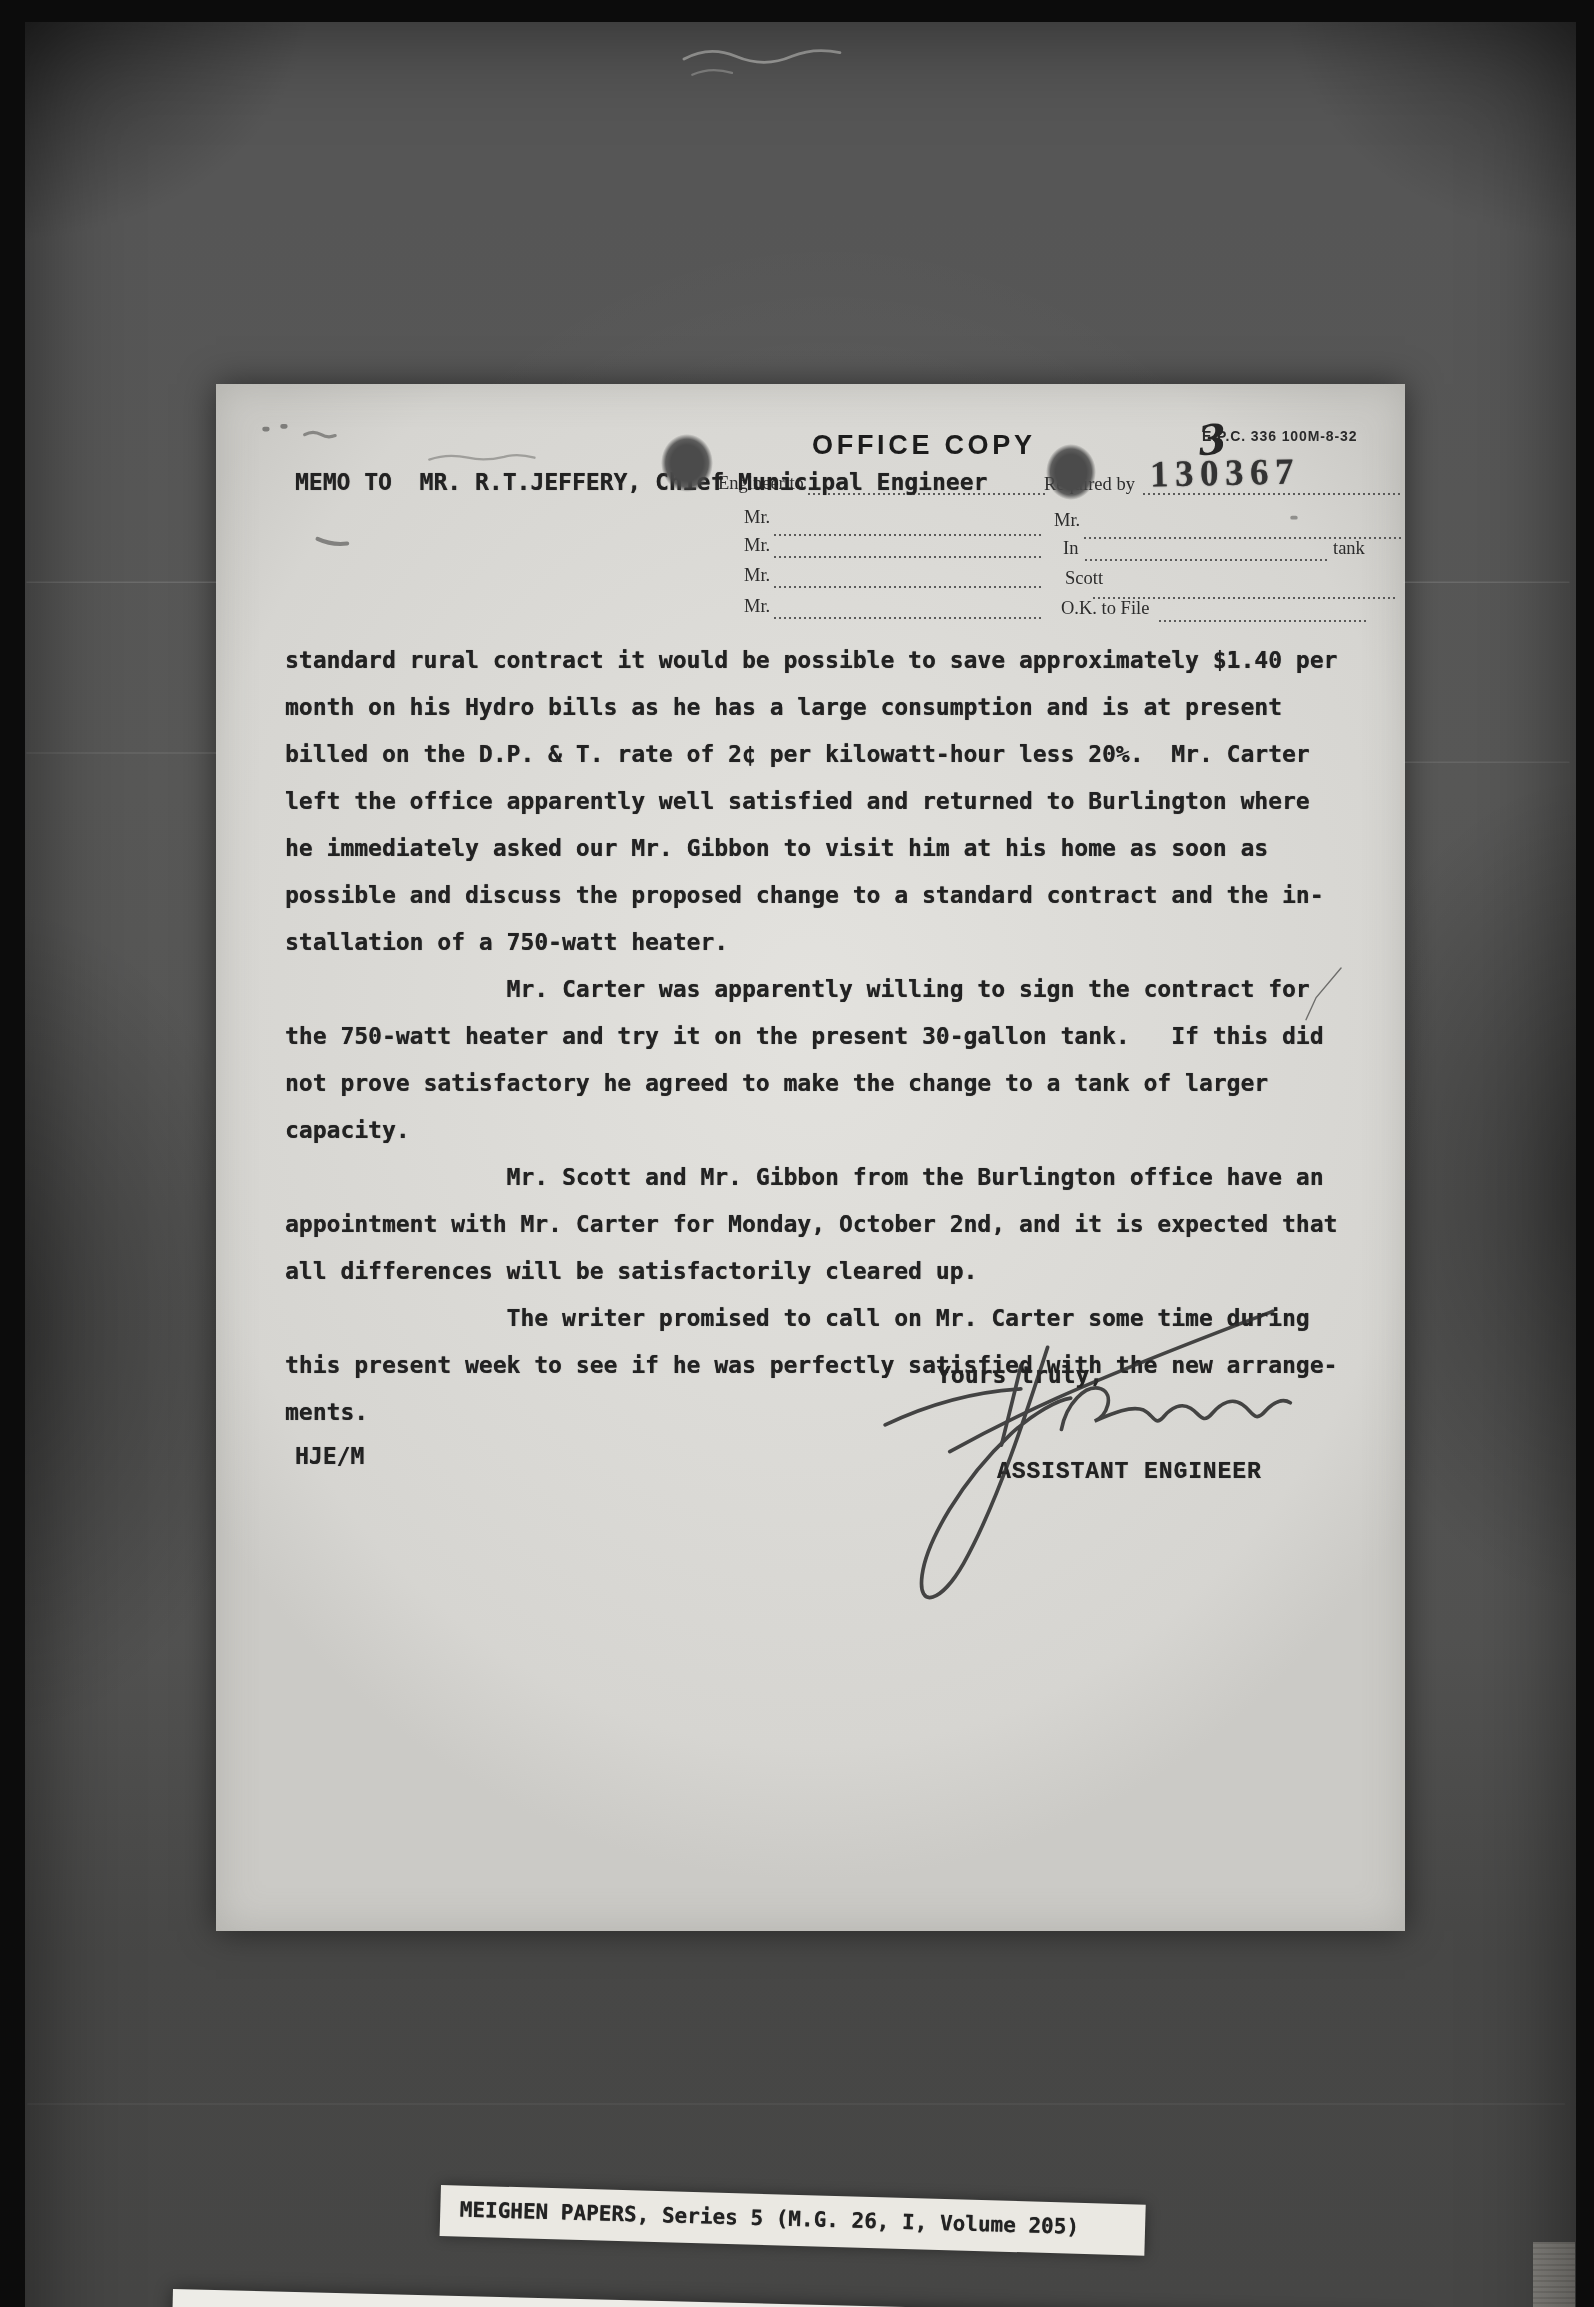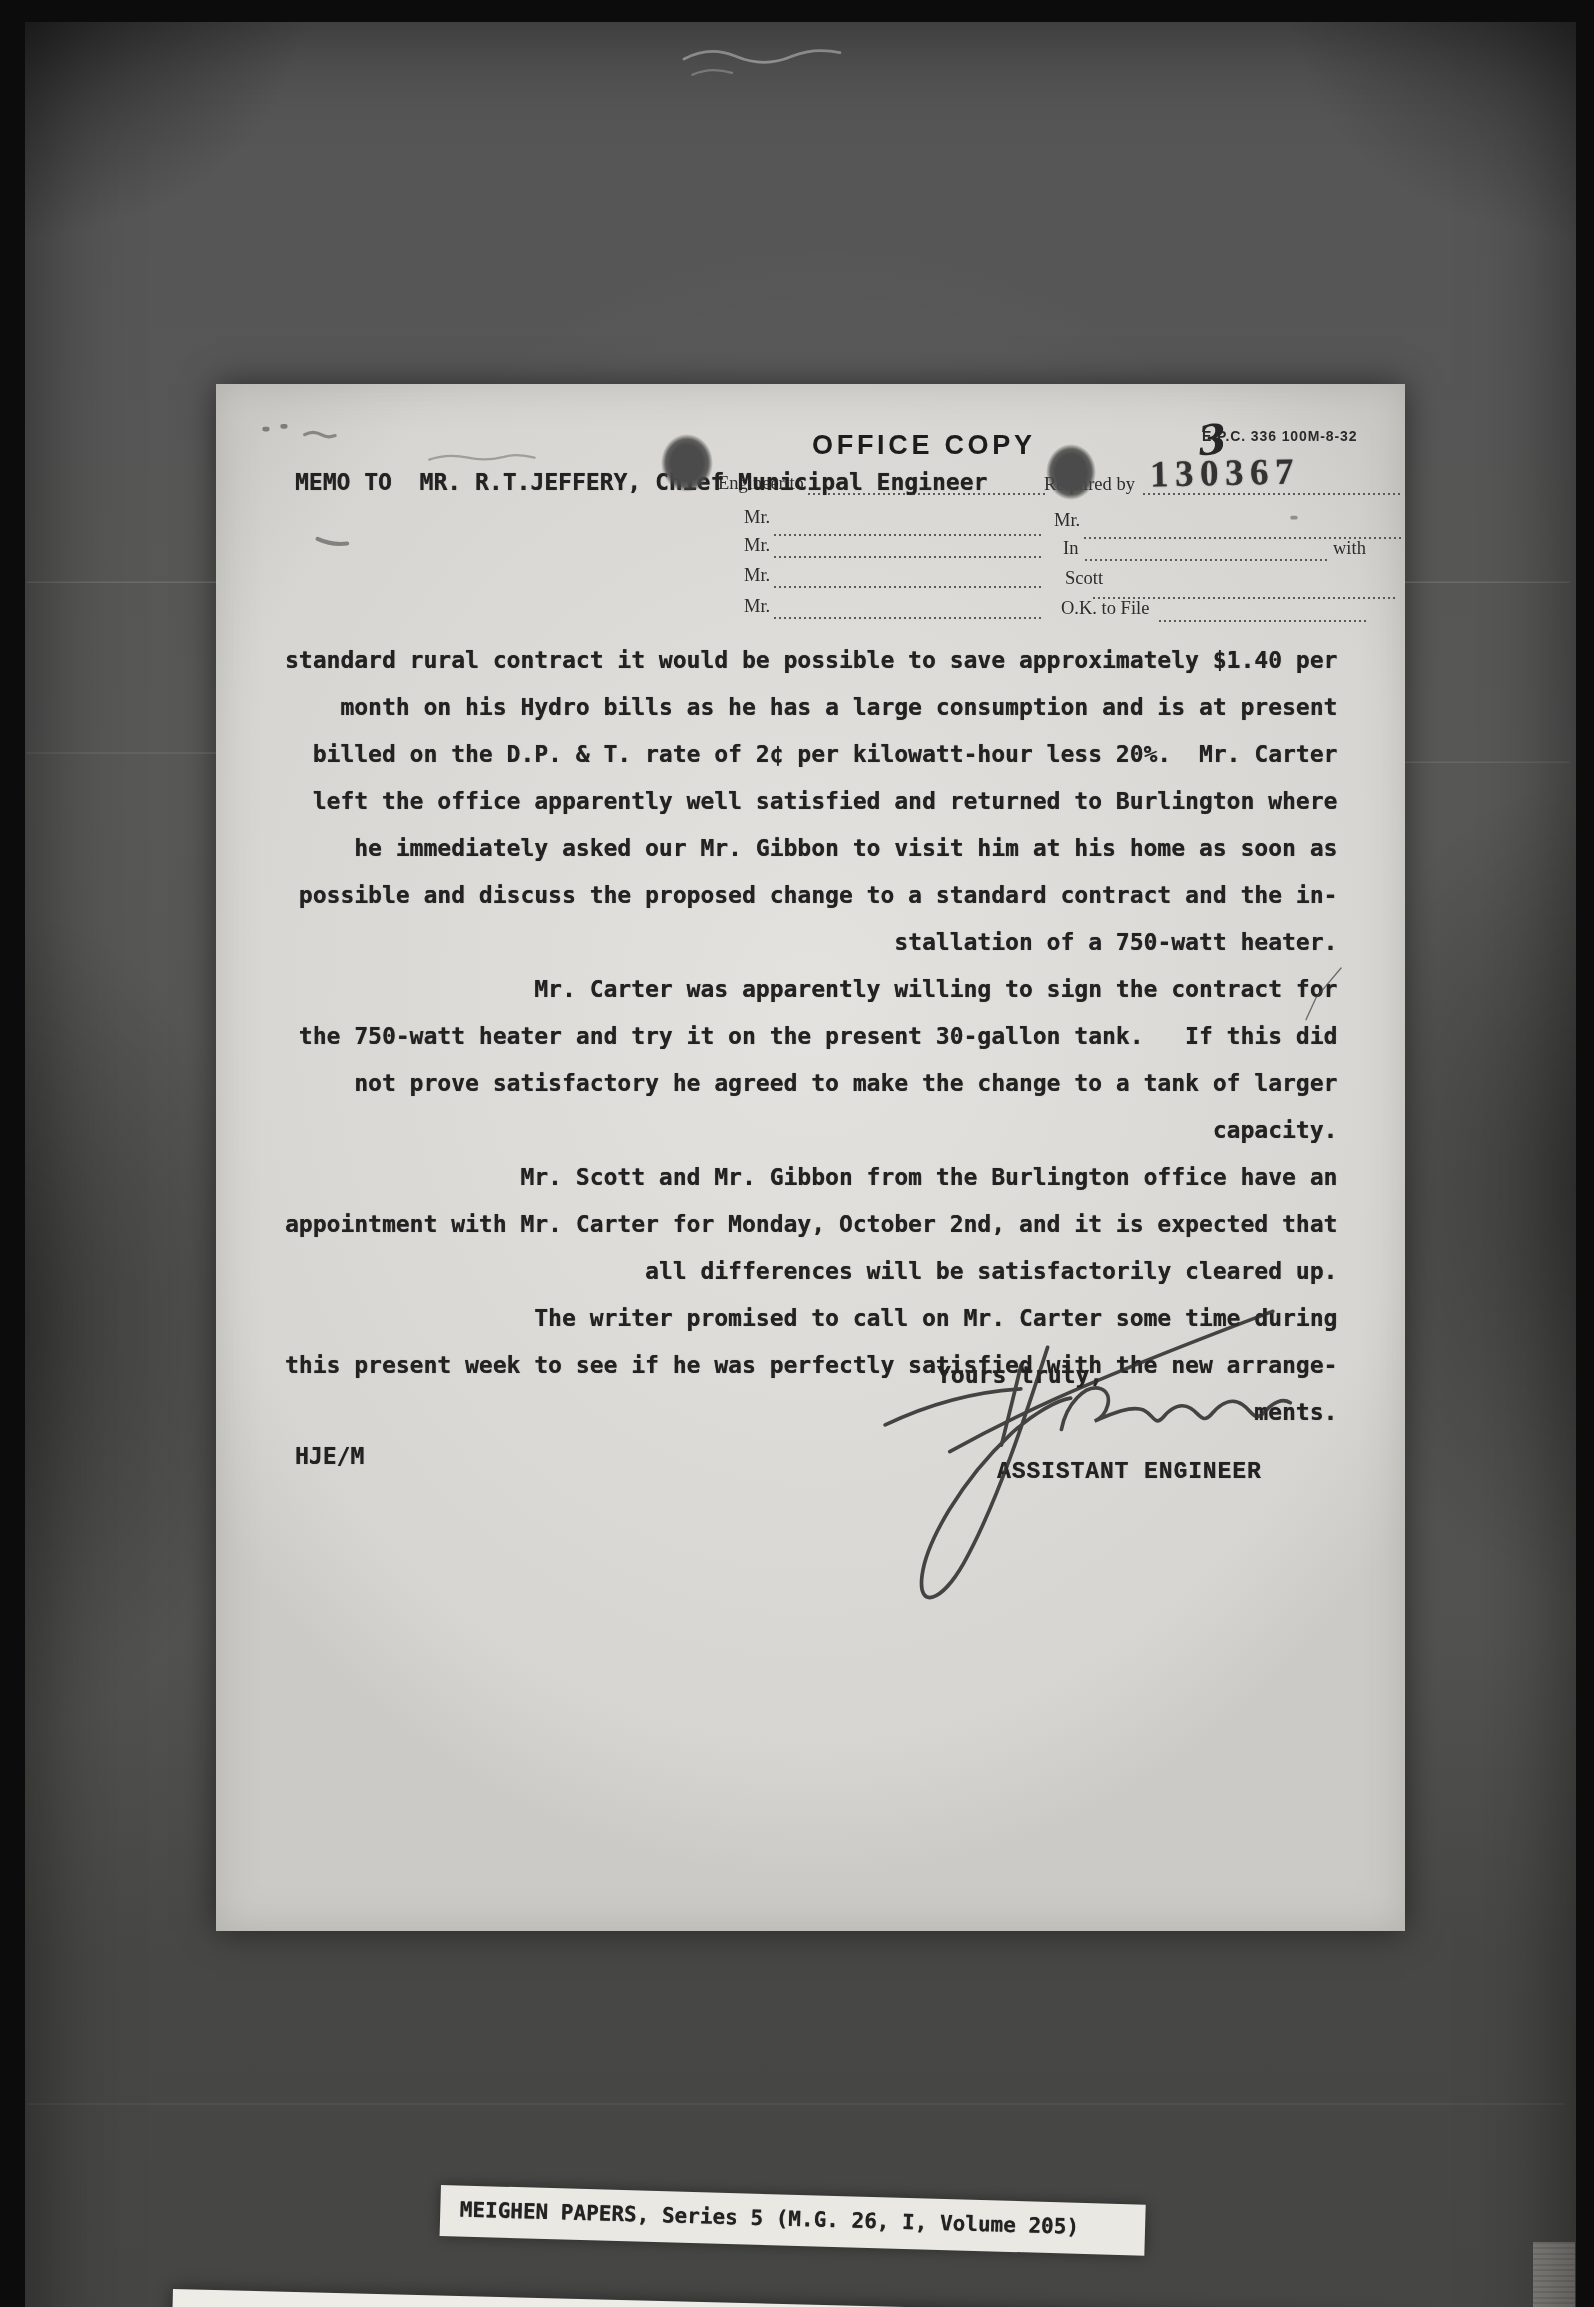--- a/index.html
+++ b/index.html
@@ -25,21 +25,21 @@
 
   .mono{font-family:"DejaVu Sans Mono",monospace;font-weight:bold;color:#222;
         text-shadow:0.2px 0.2px 0.7px rgba(25,25,25,.75);}
   .serif{font-family:"Liberation Serif",serif;color:#2c2c2c;font-size:18.5px;line-height:1;}
   .sans-head{font-family:"Liberation Sans",sans-serif;font-weight:bold;color:#1c1c1c;}
 
   .dots{position:absolute;height:1.8px;opacity:.8;
         background:repeating-linear-gradient(90deg,#3a3a3a 0 2.3px,transparent 2.3px 5px);}
 
   #typed-body{left:285px;top:559px;font-size:23px;white-space:pre;}
-  #typed-body .typed-line{height:47px;line-height:47px;text-align:right;}
+  #typed-body .typed-line{height:47px;line-height:47px;}
 
   .hole{position:absolute;border-radius:50%;
         background:radial-gradient(closest-side,#4b4b4b 62%,rgba(72,72,72,.85) 82%,rgba(85,85,85,0) 100%);}
 
   
   #series-strip{left:441px;top:2185px;width:705px;height:51px;background:#eae8e2;
                 transform:rotate(1.6deg);transform-origin:top left;
                 box-shadow:0 0 14px rgba(0,0,0,.4);}
   #series-strip .txt{position:absolute;left:19.4px;top:12px;font-size:21px;}
 
@@ -77,21 +77,21 @@
          text-shadow:0 0 1.4px rgba(40,40,40,.6);">130367</div>
 
     <div class="abs serif" style="left:502px;top:90px;">Engineer to</div>
     <div class="abs serif" style="left:828px;top:91px;">Required by</div>
 
     <div class="abs serif" style="left:528px;top:124px;">Mr.</div>
     <div class="abs serif" style="left:838px;top:127px;">Mr.</div>
 
     <div class="abs serif" style="left:528px;top:152px;">Mr.</div>
     <div class="abs serif" style="left:847px;top:155px;">In</div>
-    <div class="abs serif" style="left:1117px;top:155px;">with</div>
+    <div class="abs serif" style="left:1117px;top:155px;">tank</div>
 
     <div class="abs serif" style="left:528px;top:182px;">Mr.</div>
     <div class="abs serif" style="left:849px;top:185px;">Scott</div>
 
     <div class="abs serif" style="left:528px;top:213px;">Mr.</div>
     <div class="abs serif" style="left:845px;top:215px;">O.K. to File</div>
 
     <div class="dots" style="left:592px;top:109px;width:238px;"></div>
     <div class="dots" style="left:927px;top:109px;width:257px;"></div>
     <div class="dots" style="left:558px;top:150px;width:268px;"></div>

